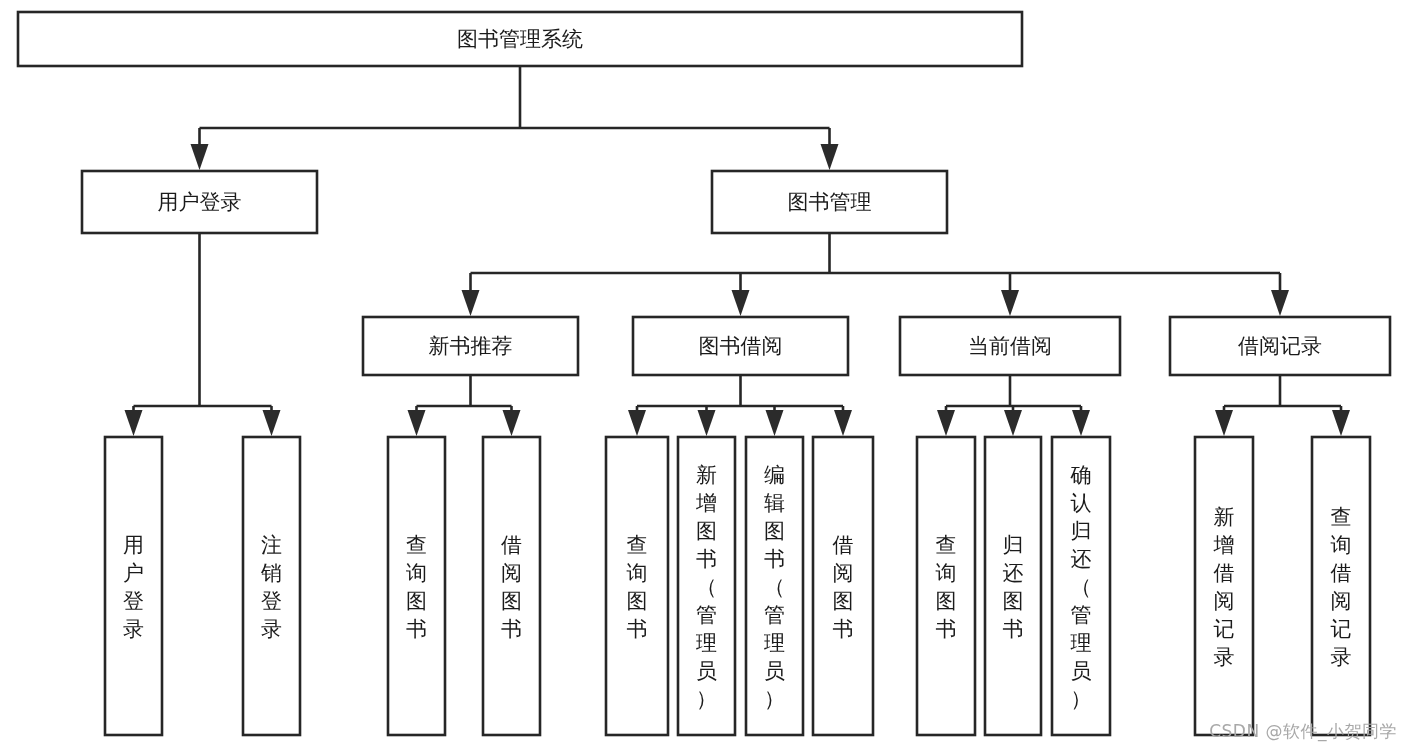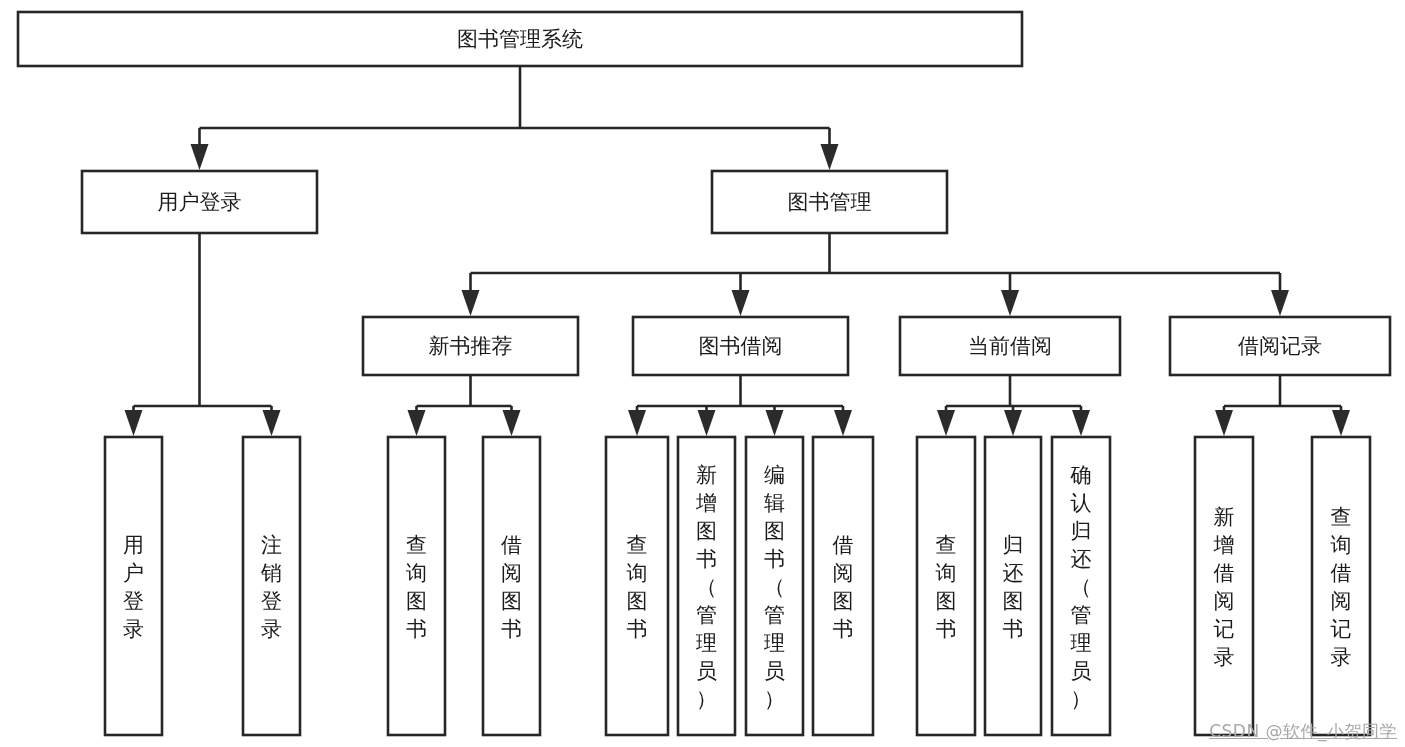--- a/index.html
+++ b/index.html
@@ -56,21 +56,20 @@
   }
   .watermark-text {
     position: absolute;
     right: 8px;
     bottom: 4px;
     font-family: "DejaVu Sans", "Liberation Sans", sans-serif;
     font-size: 17px;
     color: #a8a8a8;
     white-space: nowrap;
     letter-spacing: 0.5px;
-    text-decoration: underline;
   }
 </style>
 </head>
 <body>
 
 <div id="diagram-root">
   <svg class="diagram-canvas" id="diagram-svg" viewBox="0 0 1405 747" xmlns="http://www.w3.org/2000/svg">
     <g id="layer-connectors">
         <path class="connector-line" d="M 520 66 L 520 128"></path>
         <path class="connector-line" d="M 199.5 128 L 829.5 128"></path>

